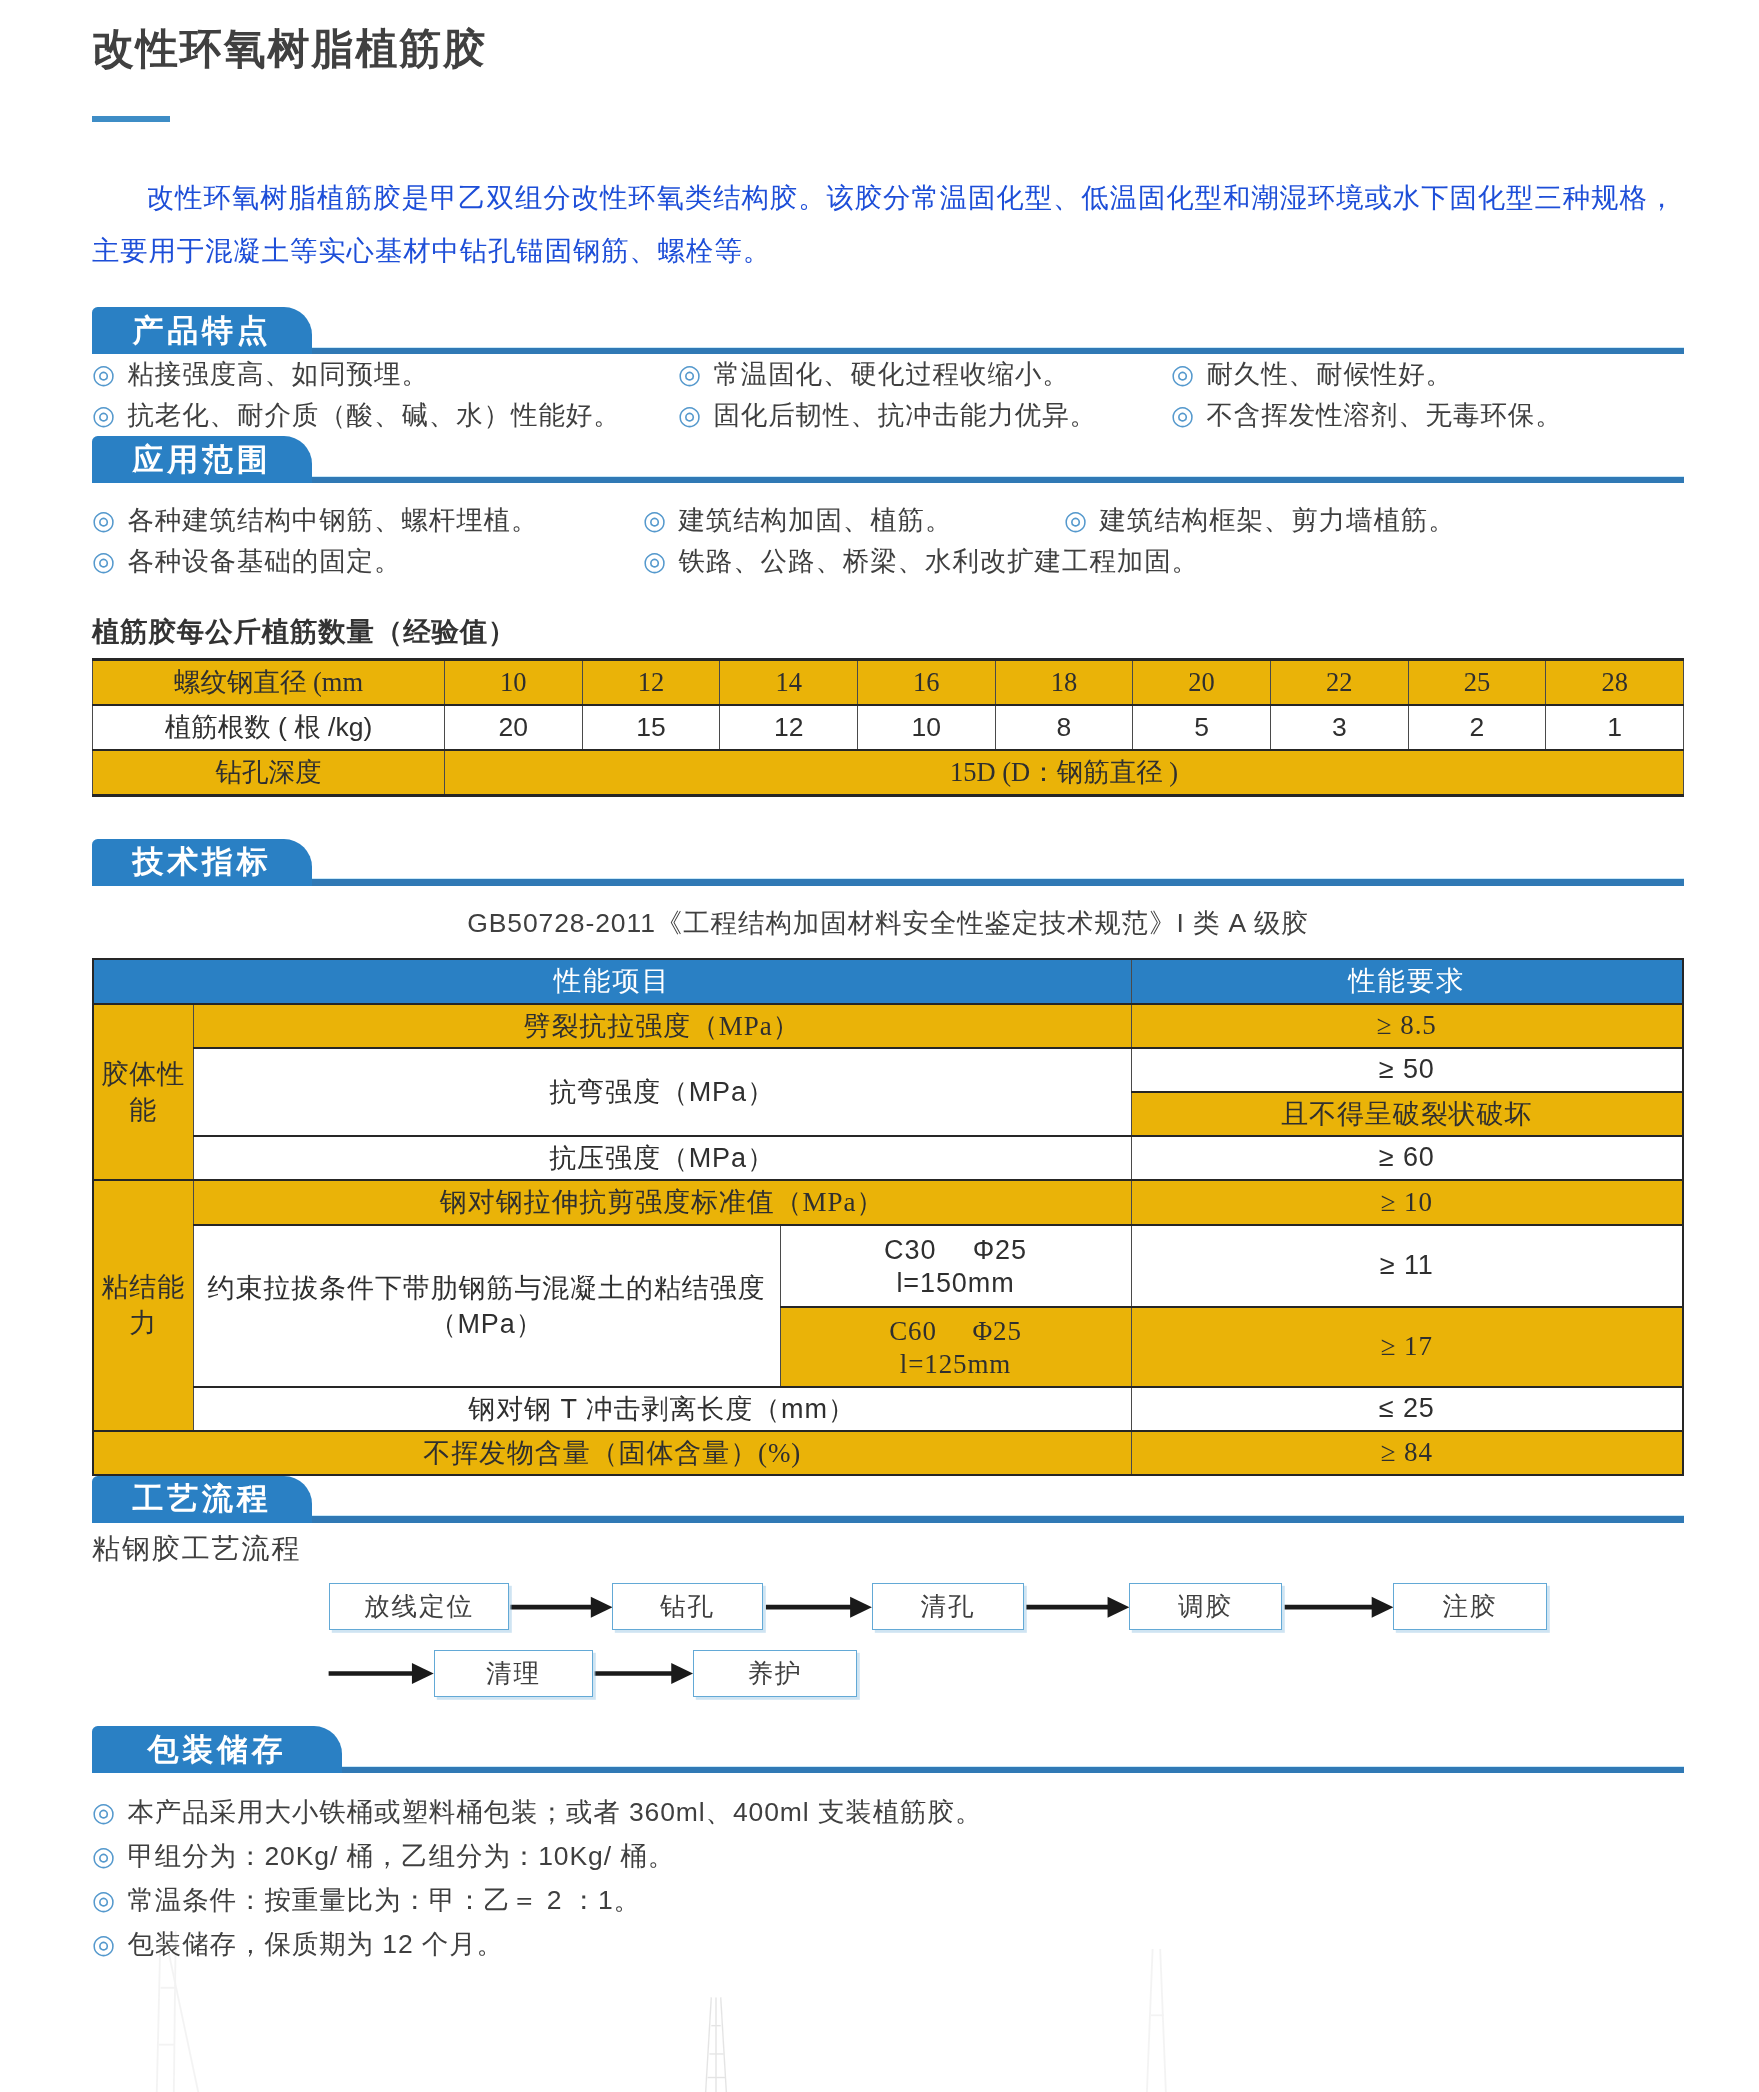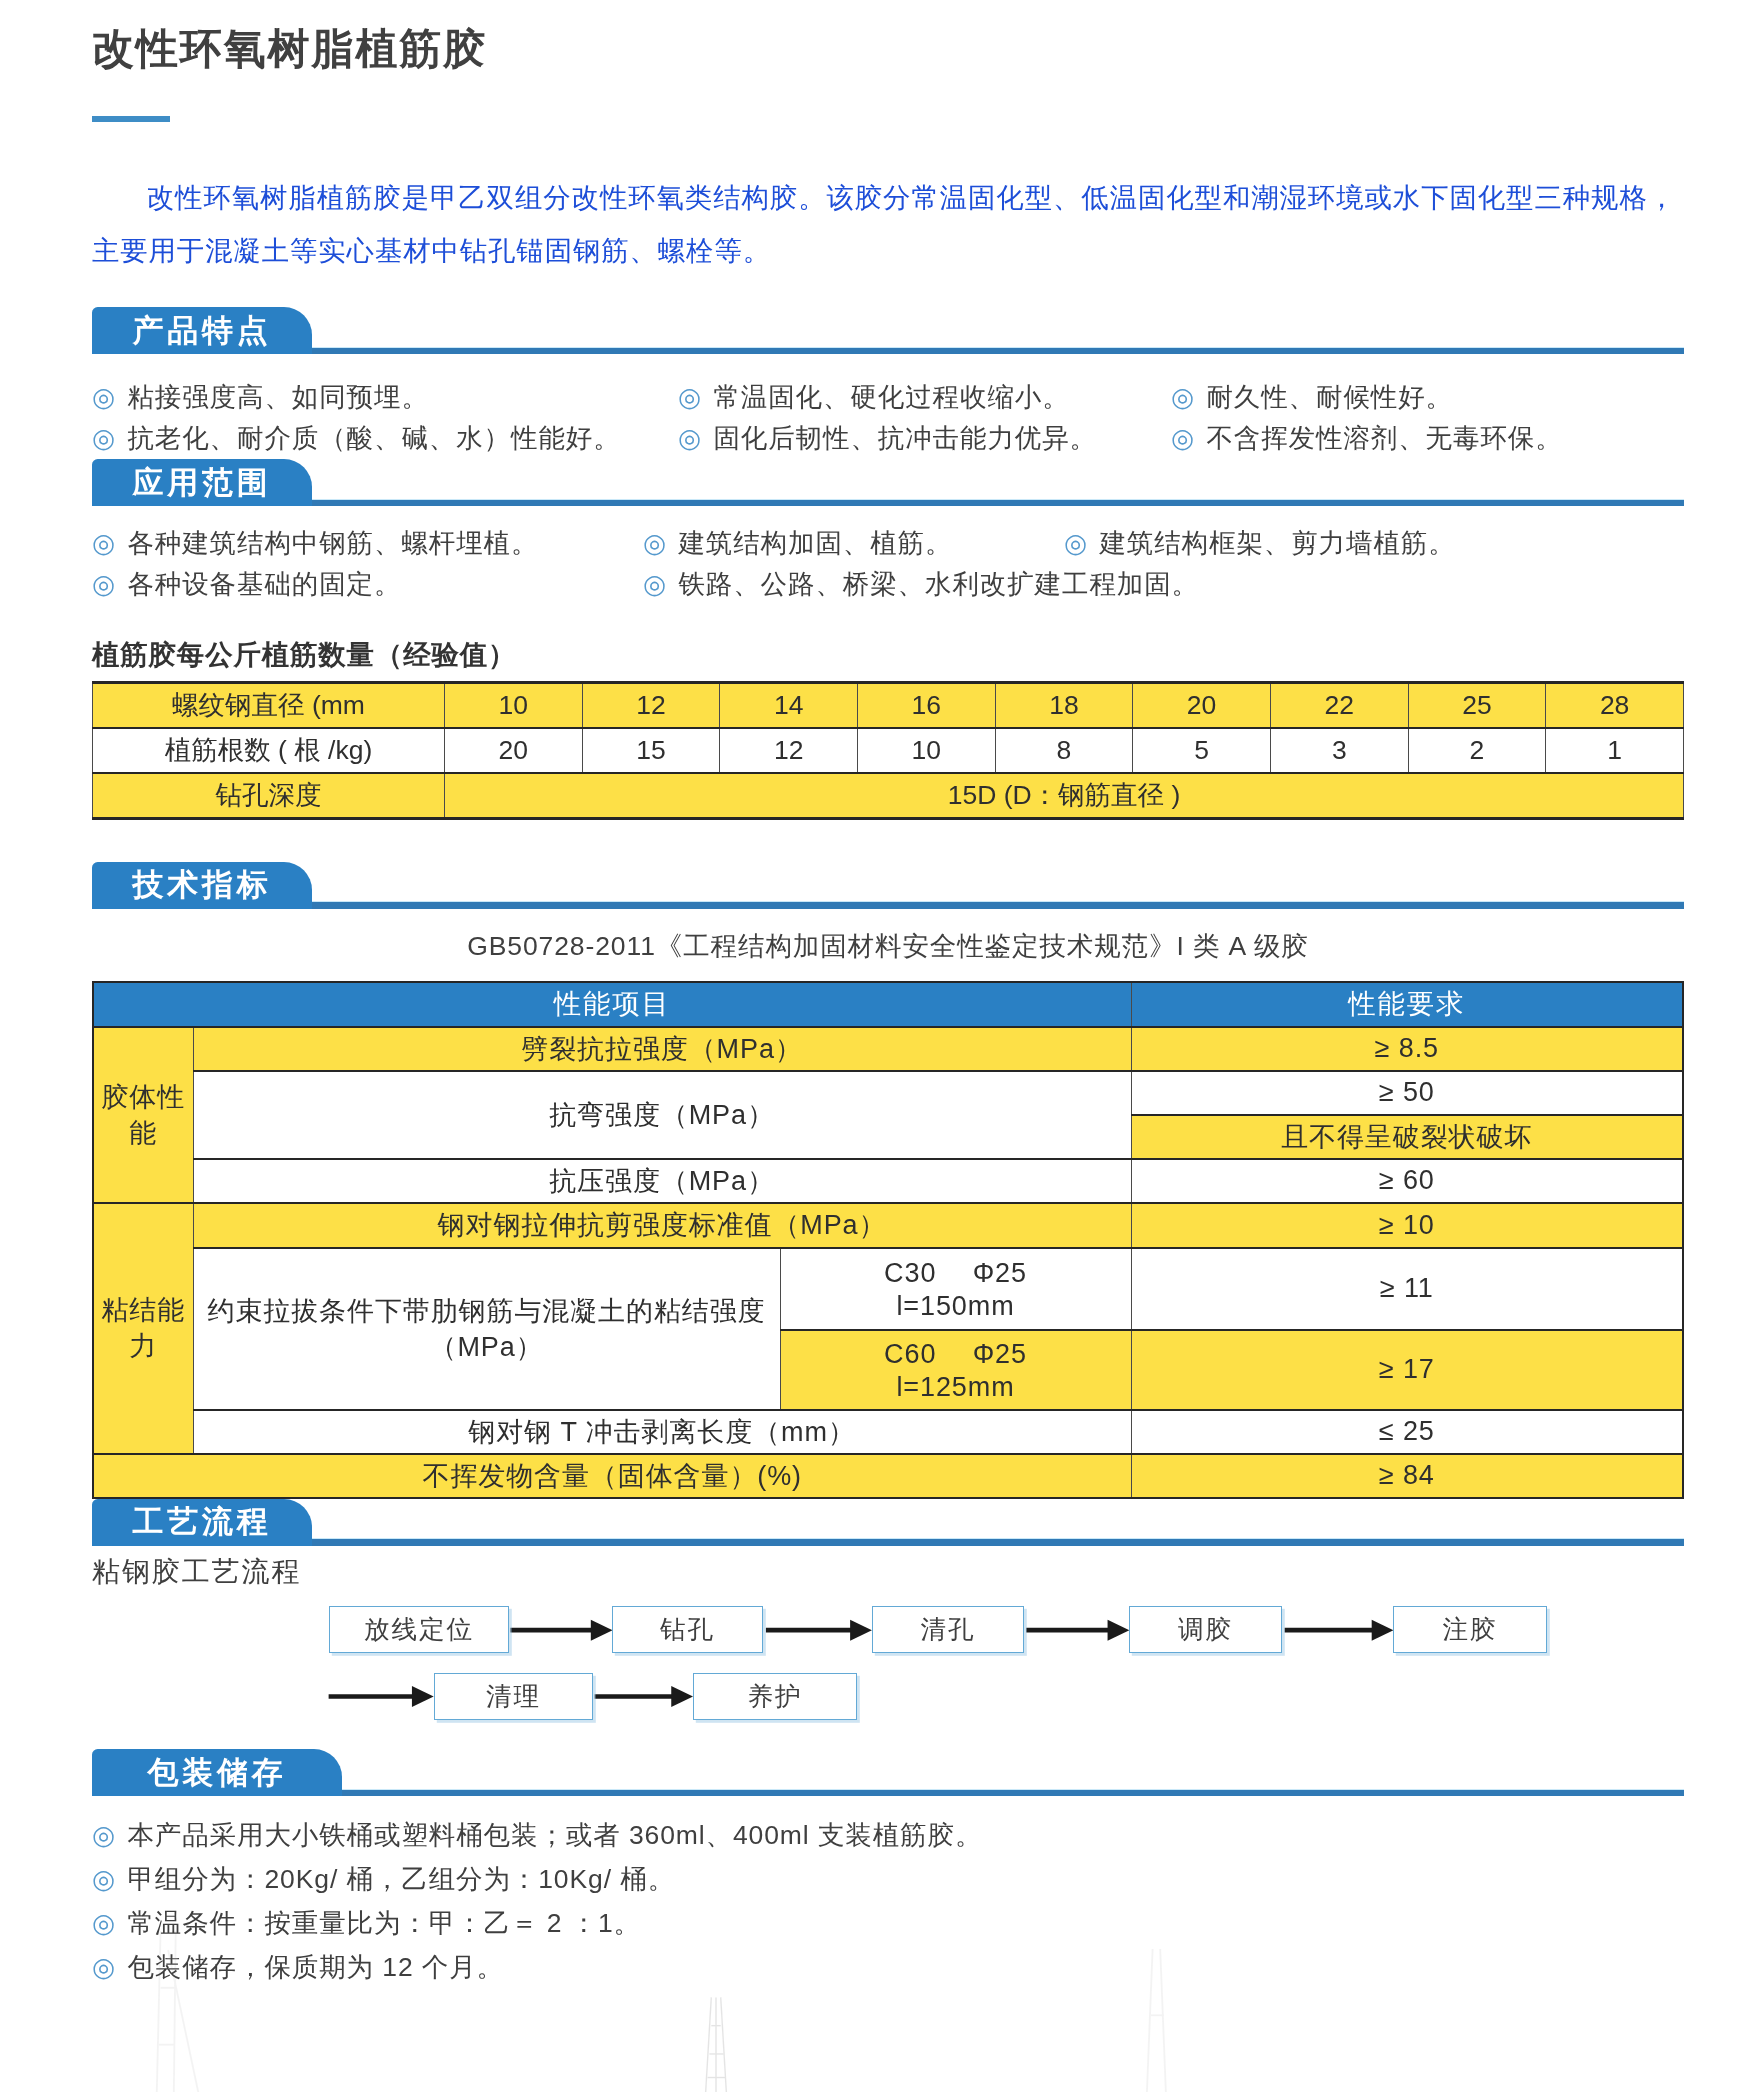--- a/index.html
+++ b/index.html
@@ -14,31 +14,31 @@
   .sec-header{position:relative;height:47px;}
   .mt32{margin-top:30px;text-decoration:underline;} .mt46{text-decoration:underline;} .mt44{margin-top:42px;} .mt26{margin-top:24.6px;}
   .sec-line{position:absolute;left:0;bottom:0;width:100%;height:7.6px;background:#3079b5;border-top:1.9px solid #c9e8f8;box-sizing:border-box;}
   .sec-banner{position:absolute;left:0;top:0;height:47px;width:220px;background:#2a80c4;border-radius:5.7px 28px 0 0;
               color:#ffffff;font-size:31px;font-weight:bold;letter-spacing:3.8px;
               display:flex;align-items:center;justify-content:center;z-index:2;}
   .sec-banner.wide{width:250px;}
 
   .bullet{white-space:nowrap;font-size:26.5px;color:#3f3f3f;letter-spacing:0.9px;}
   .bmark{color:#5599cd;margin-right:11.4px;}
-  .grid-feat{display:grid;grid-template-columns:586px 493px 1fr;line-height:41px;margin-top:23px;}
+  .grid-feat{display:grid;grid-template-columns:586px 493px 1fr;line-height:41px;}
   .grid-app{display:grid;grid-template-columns:551px 421px 1fr;line-height:41px;margin-top:17px;}
 
   .tbl-title{margin-top:34px;font-size:27.4px;font-weight:bold;color:#333333;letter-spacing:0.9px;line-height:32px;}
 
   table{border-collapse:collapse;table-layout:fixed;}
   .t1{width:1592px;margin-top:9.5px;border-left:1.9px solid #4a4a4a;border-right:1.9px solid #4a4a4a;
       border-top:3.8px solid #262626;border-bottom:3.8px solid #262626;}
   .t1 td{border:1.9px solid #4a4a4a;border-top:2.8px solid #262626;border-bottom:2.8px solid #262626;
          text-align:center;vertical-align:middle;font-size:26.5px;color:#2f2f2f;height:43px;padding:0;}
-  .gray{background:#fde047;}
+  .gray{background:#eab308;font-family:Liberation Serif, serif;}
 
   .caption{margin-top:21px;text-align:center;font-size:26.5px;color:#3f3f3f;letter-spacing:0.9px;line-height:32px;}
   .t2{width:1592px;margin-top:19px;border:2.8px solid #262626;}
   .t2 th{background:#2a80c4;color:#ffffff;font-size:27.4px;font-weight:normal;letter-spacing:1.9px;
          border:1.9px solid #4a4a4a;border-bottom:2.8px solid #262626;padding:0;}
   .t2 td{border:1.9px solid #4a4a4a;border-top:2.8px solid #262626;border-bottom:2.8px solid #262626;
          text-align:center;vertical-align:middle;font-size:27px;color:#2f2f2f;padding:0;letter-spacing:0.9px;}
   .rh48{height:45px;} .rh47{height:44px;} .rh46{height:44px;} .rh87{height:82px;} .rh85{height:80px;}
 
   .subtitle{margin-top:9.5px;font-size:28px;color:#3f3f3f;letter-spacing:1.9px;line-height:34px;}

